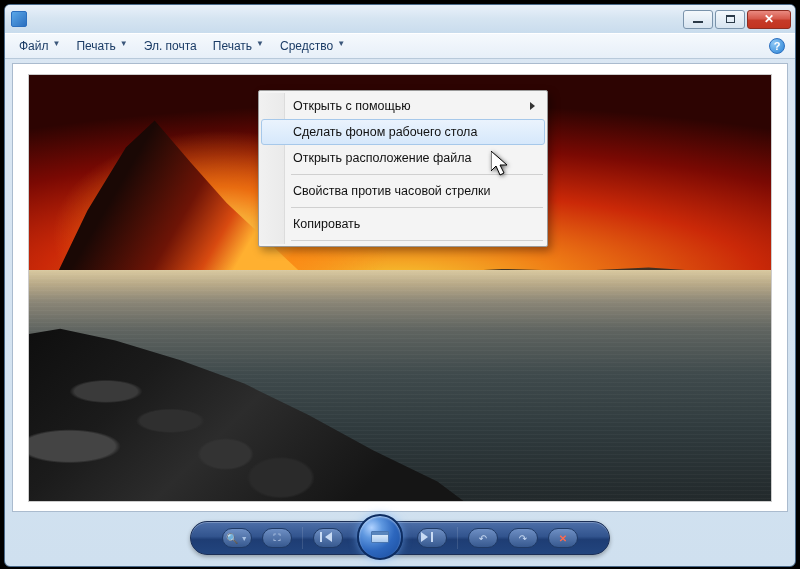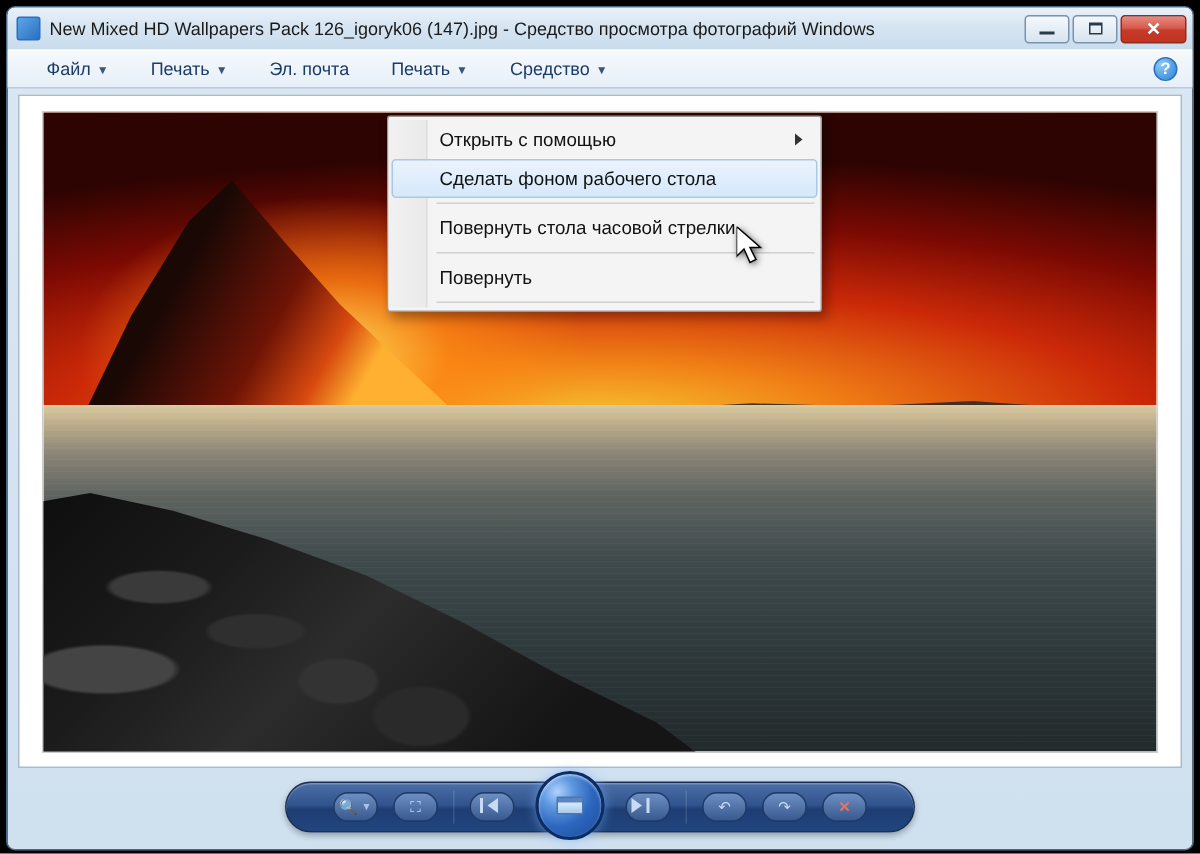--- a/index.html
+++ b/index.html
@@ -25,21 +25,21 @@
     font-size:10px; color:#2b3a48; cursor:pointer; }
   .win-btn.close { width:44px; background: linear-gradient(to bottom,#e98a80 0%,#d65a4c 45%,#c63a28 55%,#c23420 100%);
     border-color:#8e2c20; color:#fff; font-size:12px; font-weight:bold;}
   .win-btn.min .g, .win-btn.max .g { display:inline-block; }
   .win-btn.min .g { width:10px; height:2px; background:#2b3a48; margin-top:6px;}
   .win-btn.max .g { width:9px; height:8px; border:1px solid #2b3a48; border-top-width:2px;}
 
   
   .menubar { height: 26px; display:flex; align-items:center; padding: 0 6px;
     background: linear-gradient(to bottom,#f5f9fd,#e7eff8); border-top:1px solid #fff; border-bottom:1px solid #b8c9da;}
-  .menu-item { font-size: 12px; color:#1b3c66; padding: 3px 8px; border-radius:3px; cursor:pointer; display:flex; align-items:center;margin-left:12px;}
+  .menu-item { font-size: 12px; color:#1b3c66; padding: 3px 8px; border-radius:3px; cursor:pointer; display:flex; align-items:flex-start;}
   .menu-caret { font-size:8px; margin-left:4px; color:#3a567a;}
   .mb-spacer { flex:1; }
   .help-icon { width:16px; height:16px; border-radius:50%; background:radial-gradient(circle at 30% 30%, #8ec8f5,#2b83d6);
     border:1px solid #2b6fbf; display:flex; align-items:center; justify-content:center; color:#fff; font-size:11px; font-weight:bold; cursor:pointer; margin-right:4px;}
 
   
   .content { position:absolute; left:7px; top:58px; right:7px; bottom:54px;
     background:#fff; border:1px solid #aabbce; display:flex; align-items:center; justify-content:center; }
   .image-view { width: 744px; height: 428px; position:relative; overflow:hidden; border:1px solid #ccc;}
   
@@ -70,21 +70,21 @@
       radial-gradient(ellipse at 20% 40%, #3a3a3a 0 6%, transparent 7%),
       radial-gradient(ellipse at 34% 55%, #2f2f2f 0 7%, transparent 8%),
       radial-gradient(ellipse at 12% 68%, #444 0 8%, transparent 9%),
       radial-gradient(ellipse at 46% 72%, #333 0 7%, transparent 8%),
       radial-gradient(ellipse at 58% 84%, #2a2a2a 0 8%, transparent 9%),
       linear-gradient(135deg,#0c0c0c 0%, #1b1b1b 30%, #2c2c2c 50%, #151515 80%);
     clip-path: polygon(0% 12%, 10% 8%, 22% 14%, 36% 24%, 50% 36%, 64% 52%, 78% 70%, 92% 86%, 100% 100%, 0% 100%);
   }
 
   
-  .ctx { position:absolute; left:253px; top:72px; width:290px; background:#f4f4f4;
+  .ctx { position:absolute; left:253px; top:85px; width:290px; background:#f4f4f4;
     border:1px solid #9a9a9a; border-radius:2px; box-shadow:3px 4px 8px rgba(0,0,0,.35);
     padding:2px; z-index:10; }
   .ctx-item { position:relative; font-size:12.5px; color:#111; padding:6px 26px 6px 32px; cursor:default; }
   .ctx-item.hover { background:linear-gradient(to bottom,#eaf3fd,#d6e8fb);
     border:1px solid #a6c8ea; border-radius:3px; padding:5px 25px 5px 31px; }
   .ctx-sep { height:1px; background:#d0d0d0; margin:3px 2px 3px 30px; }
   .ctx-arrow { position:absolute; right:10px; top:50%; transform:translateY(-50%);
     border-left:5px solid #333; border-top:4px solid transparent; border-bottom:4px solid transparent;}
   .ctx-gutter { position:absolute; left:0; top:2px; bottom:2px; width:26px;
     background:linear-gradient(to right,#f1f1f1,#eaeaea); border-right:1px solid #dcdcdc;}
@@ -117,21 +117,20 @@
   .ico-next::before{content:"";width:2px;height:10px;background:#c9dbf4;display:inline-block;margin-right:-10px;position:relative;right:-2px;}
   .ico-next::after{content:"";border-left:7px solid #c9dbf4;border-top:5px solid transparent;border-bottom:5px solid transparent;display:inline-block;}
 </style>
 </head>
 <body>
 
 <div class="window">
 
   <div class="titlebar">
     <div class="app-icon"></div>
-    <div class="title">New Mixed HD Wallpapers Pack 126_igoryk06 (147).jpg - Средство просмотра фотографий Windows</div>
     <div class="win-btns">
       <div class="win-btn min">
           <span class="g"></span>
         </div>
       <div class="win-btn max">
           <span class="g"></span>
         </div>
       <div class="win-btn close">✕</div>
     </div>
   </div>
@@ -172,27 +171,30 @@
 
   <div class="ctx">
     <div class="ctx-gutter"></div>
     <div class="ctx-item">
       <span>Открыть с помощью</span>
       <span class="ctx-arrow"></span>
     </div>
     <div class="ctx-item hover">
       <span>Сделать фоном рабочего стола</span>
     </div>
+    <div class="ctx-item">
+      <span>Открыть расположение файла</span>
+    </div>
     <div class="ctx-sep"></div>
     <div class="ctx-item">
-      <span>Повернуть стола часовой стрелки</span>
+      <span>Свойства против часовой стрелки</span>
     </div>
     <div class="ctx-sep"></div>
     <div class="ctx-item">
-      <span>Повернуть</span>
+      <span>Копировать</span>
     </div>
     <div class="ctx-sep"></div>
   </div>
 
   <svg class="cursor" width="22" height="28">
     <polygon points="0,0 0,20 5,15 9,24 13,22 9,14 16,14" fill="#fff" stroke="#000" stroke-width="1"></polygon>
   </svg>
 
   <div class="player">
     <div class="pill-btn">

